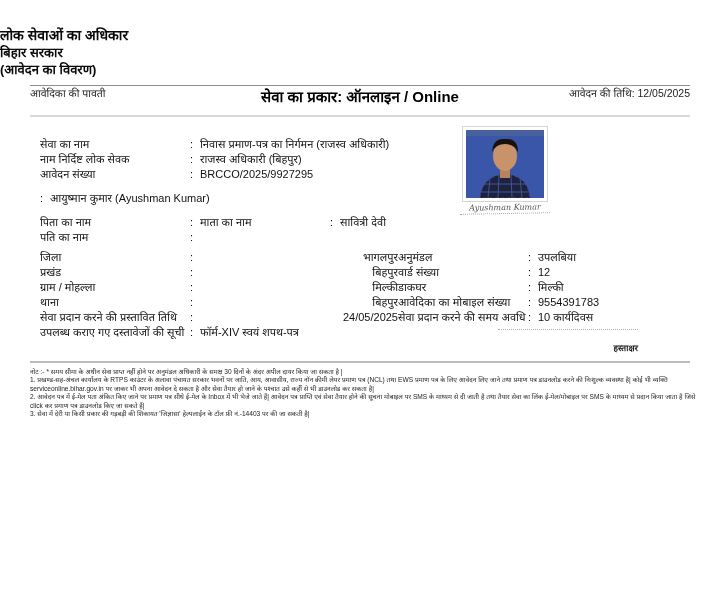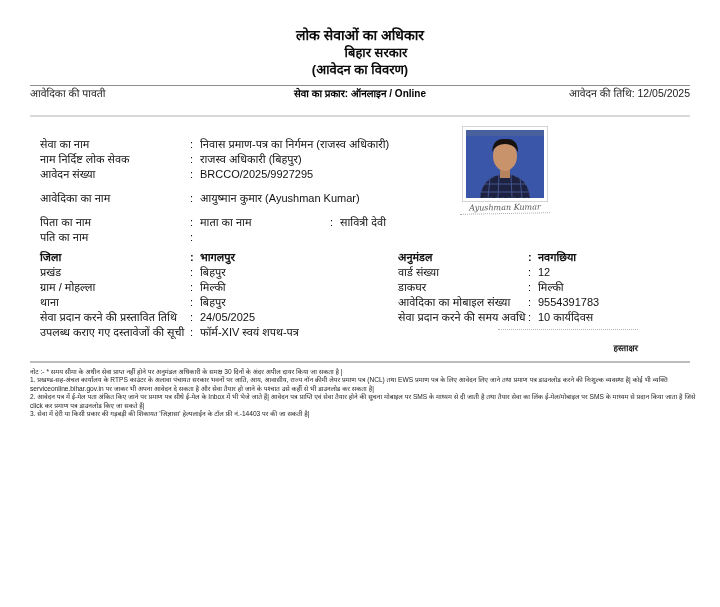--- a/index.html
+++ b/index.html
@@ -1,41 +1,41 @@
 <!DOCTYPE html>
 <html><head>
 <meta charset="utf-8">
 <style>
   * { margin:0; padding:0; box-sizing:border-box; }
   html,body { width:720px; height:607px; background:#ffffff; font-family:"Liberation Sans","DejaVu Sans",sans-serif; color:#111; }
   .page { position:relative; width:720px; height:607px; background:#fff; overflow:hidden; }
 
-  .doc-header { padding-top:26px; text-align:center; }
+  .doc-header { padding-top:26px; }
   .doc-header div { font-weight:bold; color:#0a0a0a; }
   .title-1 { font-size:14px; line-height:18px; }
-  .title-2 { font-size:13px; line-height:17px;padding-left:32px; }
+  .title-2 { font-size:13px; line-height:17px; }
   .title-3 { font-size:13px; line-height:17px; }
 
   .rule-1 { margin:7px 30px 0 30px; border-top:1px solid #8f8f8f; }
   .meta-bar { margin:0 30px; height:29px; display:flex; align-items:flex-start; }
   .meta-left  { flex:1; font-size:10.5px; color:#222; text-align:left; }
-  .meta-center{ flex:1.4; font-size:10px; font-weight:bold; color:#000; text-align:center; }
+  .meta-center{ flex:1.4; font-size:15px; font-weight:bold; color:#000; text-align:center; }
   .meta-right { flex:1; font-size:10.5px; color:#222; text-align:right; }
   .rule-2 { margin:0 30px; border-top:2px solid #d9d9d9; }
 
   .content { position:relative; margin:0 30px; height:244px; }
   .rows { padding-top:20px; }
   .row { display:flex; height:15px; font-size:11px; line-height:15px; padding-left:10px; white-space:nowrap; }
   .lbl   { flex:0 0 150px; overflow:visible; }
   .colon { flex:0 0 10px; }
-  .val   { overflow:visible; }
+  .val   { overflow:visible;text-align:right; }
   .val-w { flex:0 0 198px; overflow:hidden; }
   .lbl2  { flex:0 0 130px; overflow:visible; }
   .gap-9 { margin-top:9px; }
-  .gap-5 { margin-top:5px;font-weight:bold; }
+  .gap-5 { margin-top:5px; }
 
   .photo-box { position:absolute; left:432px; top:9px; width:86px; height:76px; background:#fff; border:1px solid #d5d5d5; padding:3px; }
   .photo-box svg { display:block; width:78px; height:68px; }
   .photo-sign { position:absolute; left:430px; top:86px; width:90px; text-align:center; font-family:"DejaVu Serif","Liberation Serif",serif; font-style:italic; font-size:8px; color:#555; border-bottom:1px dotted #aaa; padding-bottom:1px; transform:rotate(-1deg); }
 
   .sign-area { position:absolute; left:468px; top:212px; width:140px; text-align:right; }
   .sign-line { border-top:1px dotted #b5b5b5; margin-bottom:12px; }
   .sign-label { font-size:8.5px; font-weight:bold; color:#222; padding-left:30px; }
 
   .rule-3 { margin:0 30px; border-top:2px solid #bdbdbd; }
@@ -97,21 +97,20 @@
         <span class="colon">:</span>
         <span class="val">राजस्व अधिकारी (बिहपुर)</span>
       </div>
       <div class="row">
         <span class="lbl">आवेदन संख्या</span>
         <span class="colon">:</span>
         <span class="val">BRCCO/2025/9927295</span>
       </div>
 
       <div class="row gap-9">
-        <span class="lbl">आवेदिका का नाम</span>
         <span class="colon">:</span>
         <span class="val">आयुष्मान कुमार (Ayushman Kumar)</span>
       </div>
 
       <div class="row gap-9">
         <span class="lbl">पिता का नाम</span>
         <span class="colon">:</span>
         <span class="lbl2">माता का नाम</span>
         <span class="colon">:</span>
         <span class="val">सावित्री देवी</span>
@@ -121,21 +120,21 @@
         <span class="colon">:</span>
         <span class="val"></span>
       </div>
 
       <div class="row gap-5">
         <span class="lbl">जिला</span>
         <span class="colon">:</span>
         <span class="val val-w">भागलपुर</span>
         <span class="lbl2">अनुमंडल</span>
         <span class="colon">:</span>
-        <span class="val">नवगछिया</span>
+        <span class="val">उपलबिया</span>
       </div>
       <div class="row">
         <span class="lbl">प्रखंड</span>
         <span class="colon">:</span>
         <span class="val val-w">बिहपुर</span>
         <span class="lbl2">वार्ड संख्या</span>
         <span class="colon">:</span>
         <span class="val">12</span>
       </div>
       <div class="row">

